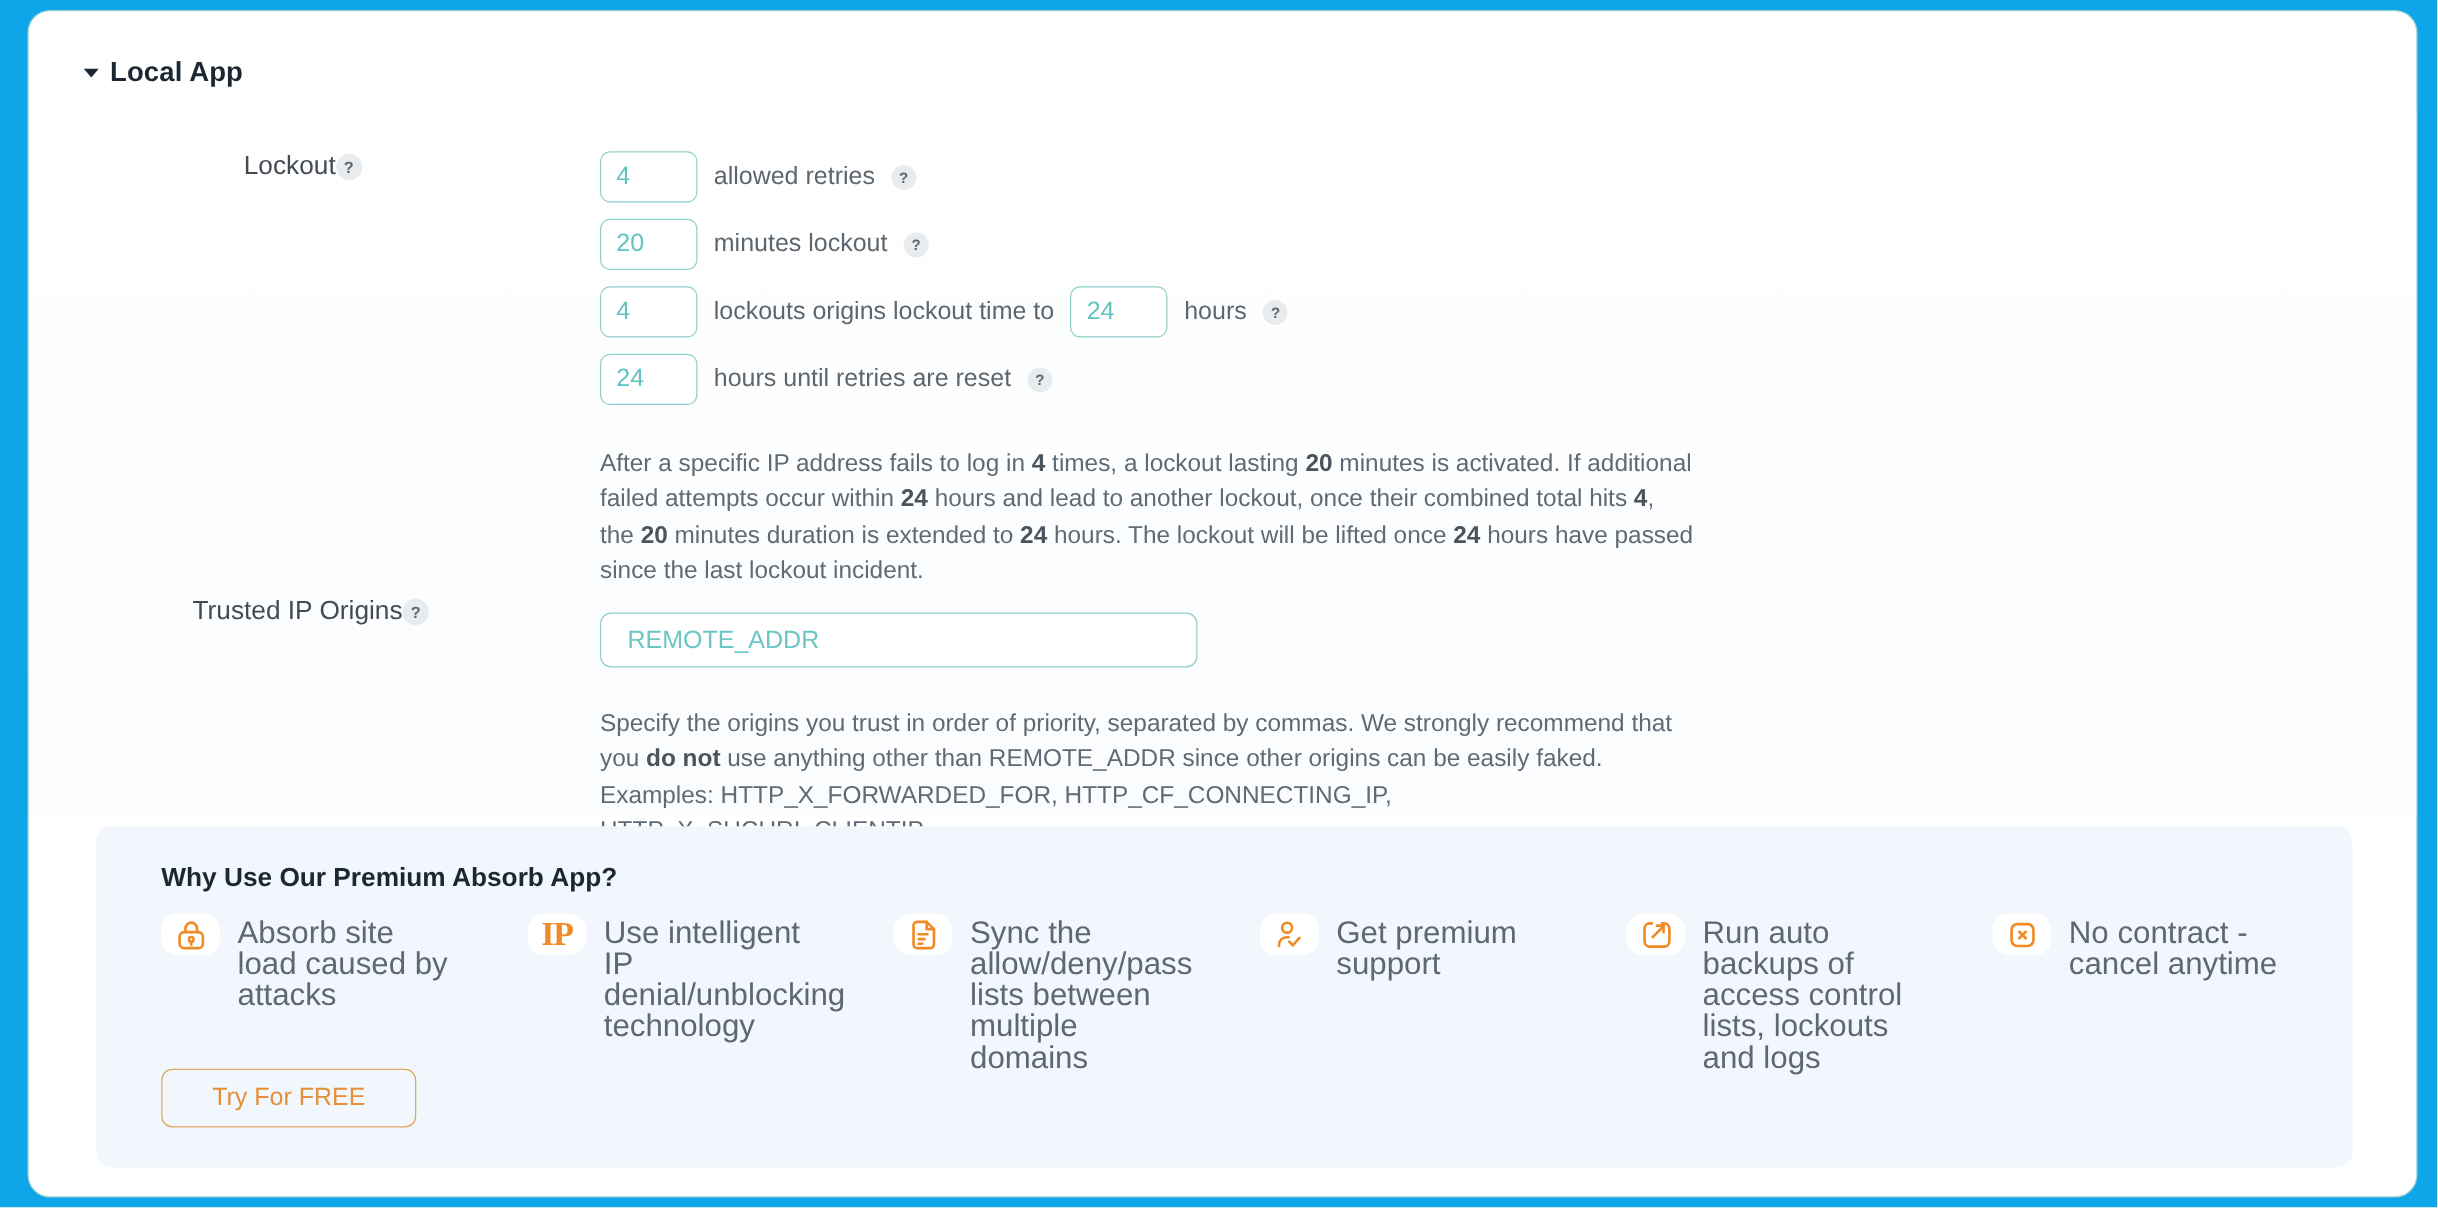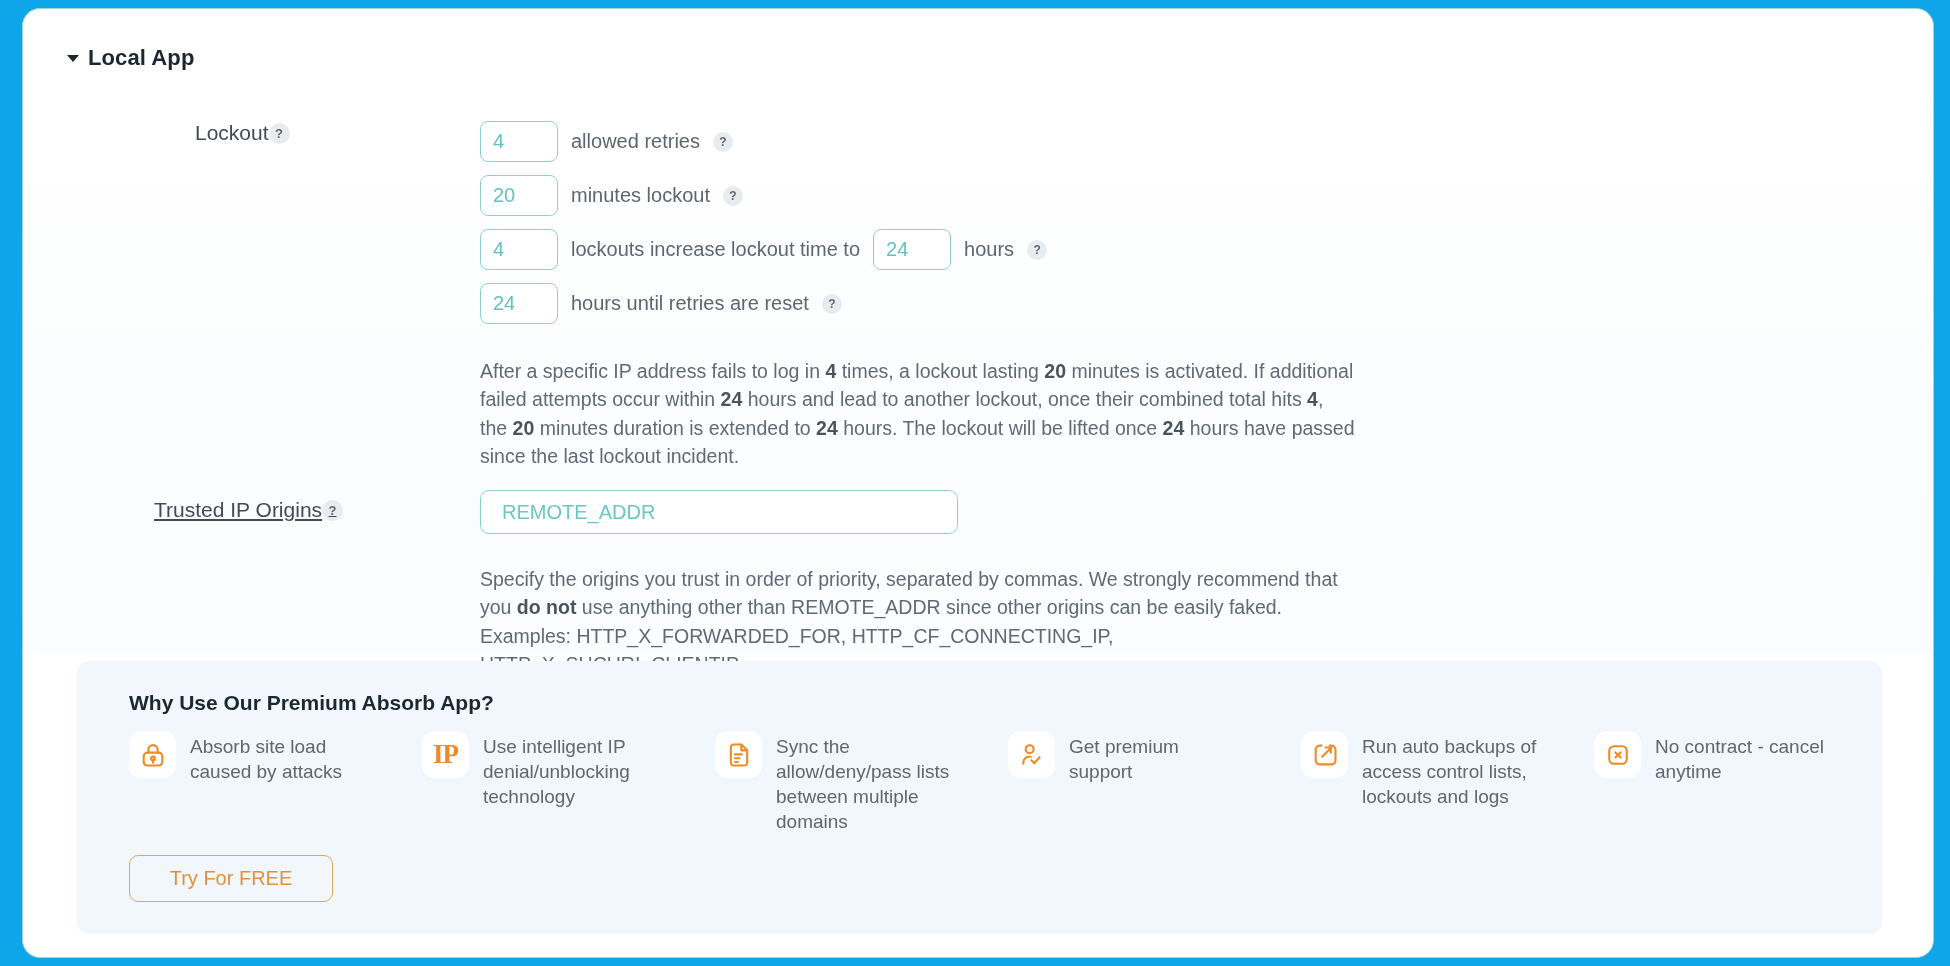--- a/index.html
+++ b/index.html
@@ -168,30 +168,30 @@
     gap: 0px;
   }
   .feature {
     display: flex;
     align-items: flex-start;
     gap: 14px;
     width: 293px;
     flex: 0 0 auto;
   }
   .fic {
-    width: 47px; height: 47px;
+    width: 47px; height: 33px;
     border-radius: 13px;
     background: #ffffff;
     display: flex;
     align-items: center;
     justify-content: center;
     flex: 0 0 auto;
   }
   .ftext {
-    font-size: 19px;
+    font-size: 25px;
     line-height: 25px;
     color: #5e6872;
     padding-top: 3px;
     max-width: 178px;
   }
   .ip-glyph {
     font-size: 27px;
     font-weight: bold;
     color: #f08a24;
     font-family: "Liberation Serif", serif;
@@ -237,37 +237,37 @@
     </div>
 
     <div class="row" style="left:457px; top:166px;">
       <input class="num-input" type="text" value="20" style="">
       <span class="unit">minutes lockout</span>
       <span class="help sm">?</span>
     </div>
 
     <div class="row" style="left:457px; top:220px;">
       <input class="num-input" type="text" value="4" style="">
-      <span class="unit">lockouts increase lockout time to</span>
+      <span class="unit">lockouts origins lockout time to</span>
       <input class="num-input wide" type="text" value="24" style="">
       <span class="unit">hours</span>
       <span class="help sm">?</span>
     </div>
 
     <div class="row" style="left:457px; top:274px;">
       <input class="num-input" type="text" value="24" style="">
       <span class="unit">hours until retries are reset</span>
       <span class="help sm">?</span>
     </div>
 
     <p class="para" style="left:457px; top:328px;">
       <span>After a specific IP address fails to log in </span><b>4</b><span> times, a lockout lasting </span><b>20</b><span> minutes is activated. If additional failed attempts occur within </span><b>24</b><span> hours and lead to another lockout, once their combined total hits </span><b>4</b><span>, the </span><b>20</b><span> minutes duration is extended to </span><b>24</b><span> hours. The lockout will be lifted once </span><b>24</b><span> hours have passed since the last lockout incident.</span>
     </p>
 
-    <div class="form-label" style="left:131px; top:489px;text-decoration:underline;">
+    <div class="form-label" style="left:131px; top:468px;">
       <span>Trusted IP Origins</span>
       <span class="help">?</span>
     </div>
 
     <input class="text-input" style="left: 457px; top: 481px;" type="text" value="REMOTE_ADDR">
 
     <p class="para" style="left:457px; top:536px; width:872px;">
       <span>Specify the origins you trust in order of priority, separated by commas. We strongly recommend that you </span><b>do not</b><span> use anything other than REMOTE_ADDR since other origins can be easily faked. Examples: HTTP_X_FORWARDED_FOR, HTTP_CF_CONNECTING_IP, HTTP_X_SUCURI_CLIENTIP</span>
     </p>
 

